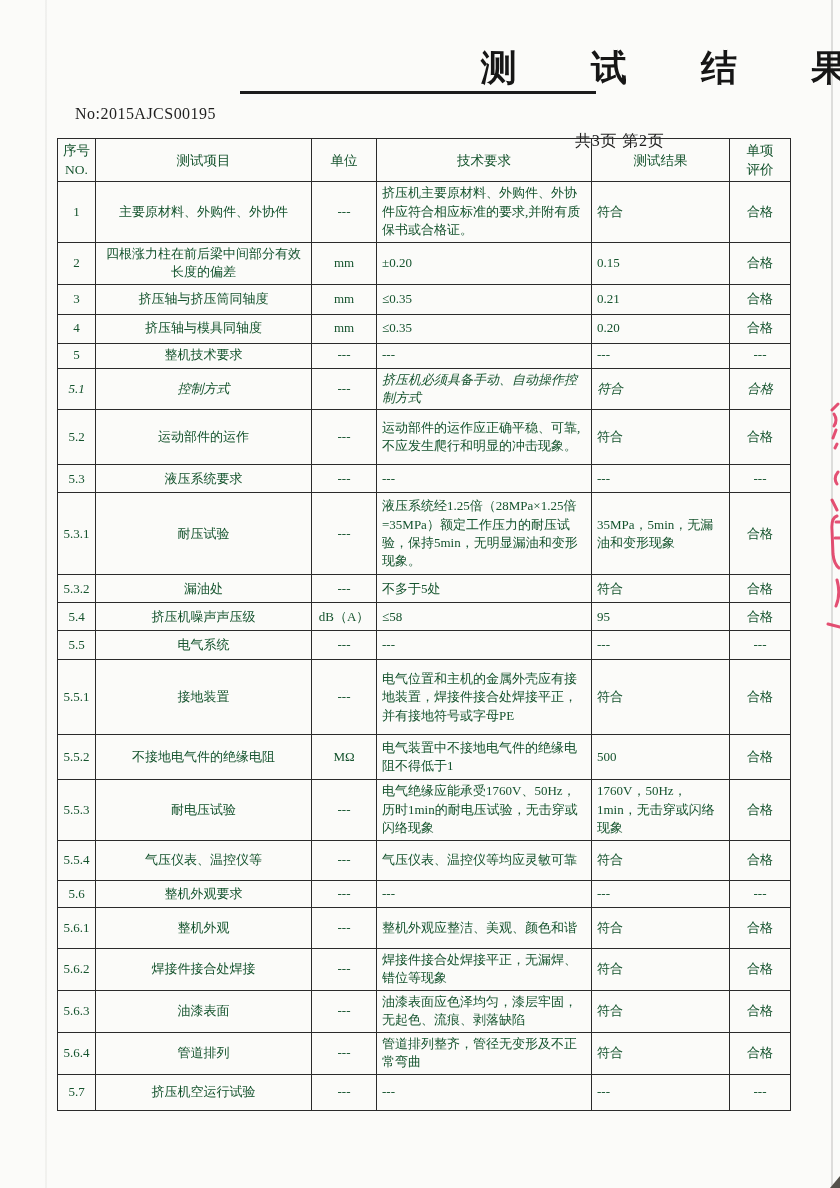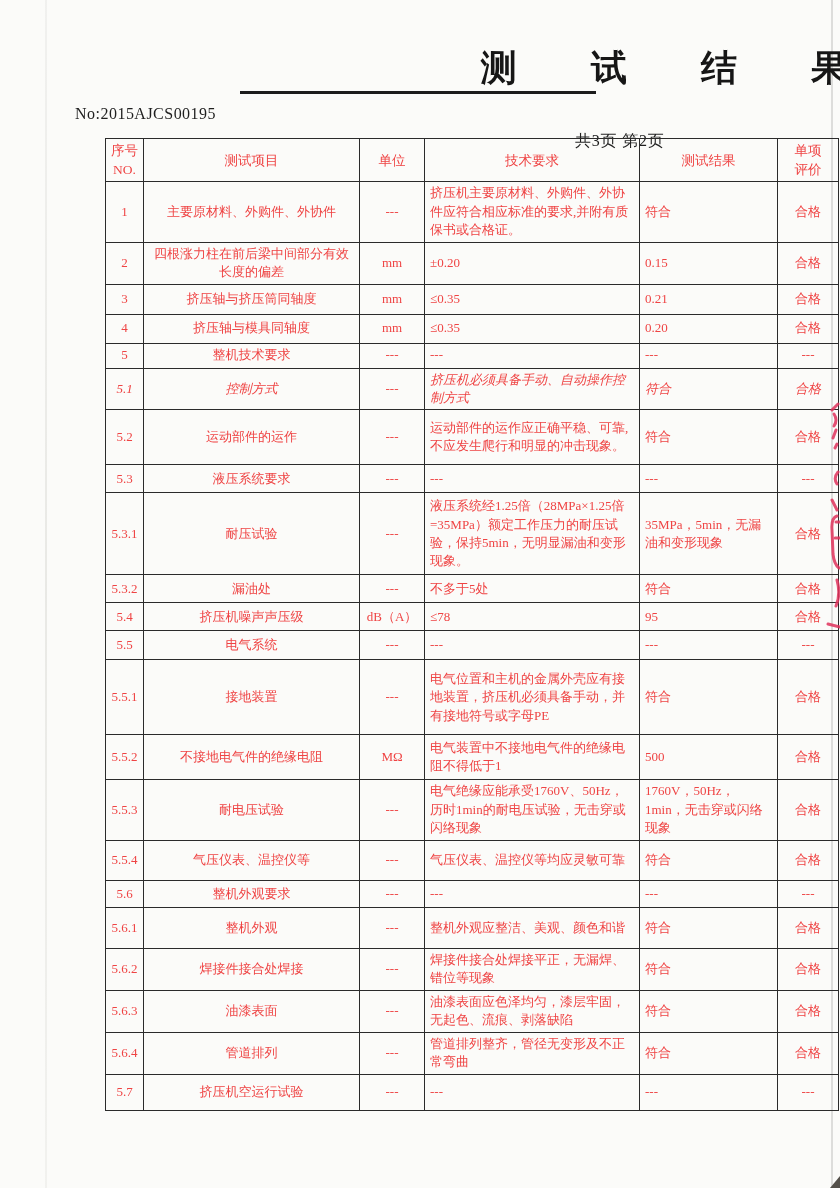--- a/index.html
+++ b/index.html
@@ -50,22 +50,21 @@
     font-size: 16px; letter-spacing: .05em; margin-top: 28px;
   }
   
   table.results {
     position: absolute; left: 57px; top: 138px;
     width: 733px;
     border-collapse: collapse;
     table-layout: fixed;
     font-size: 13px;
     line-height: 1.42;
-    color: #ef4444;
-    margin-left: 48px;
+    color: #14532d;
   }
   table.results th, table.results td {
     border: 1.6px solid #2b2b2b;
     vertical-align: middle;
     padding: 2px 5px;
     overflow: hidden;
   }
   table.results thead tr { height: 42px; }
   table.results th {
     font-weight: normal;
@@ -225,37 +224,37 @@
     <td class="c-item">漏油处</td>
     <td class="c-unit">---</td>
     <td class="c-req">不多于5处</td>
     <td class="c-res">符合</td>
     <td class="c-eval">合格</td>
   </tr>
       <tr>
     <td class="c-no">5.4</td>
     <td class="c-item">挤压机噪声声压级</td>
     <td class="c-unit">dB（A）</td>
-    <td class="c-req">≤78</td>
+    <td class="c-req">≤58</td>
     <td class="c-res">95</td>
     <td class="c-eval">合格</td>
   </tr>
       <tr>
     <td class="c-no">5.5</td>
     <td class="c-item">电气系统</td>
     <td class="c-unit">---</td>
     <td class="c-req">---</td>
     <td class="c-res">---</td>
     <td class="c-eval">---</td>
   </tr>
       <tr>
     <td class="c-no">5.5.1</td>
     <td class="c-item">接地装置</td>
     <td class="c-unit">---</td>
-    <td class="c-req">电气位置和主机的金属外壳应有接地装置，挤压机必须具备手动，并有接地符号或字母PE</td>
+    <td class="c-req">电气位置和主机的金属外壳应有接地装置，焊接件接合处焊接平正，并有接地符号或字母PE</td>
     <td class="c-res">符合</td>
     <td class="c-eval">合格</td>
   </tr>
       <tr>
     <td class="c-no">5.5.2</td>
     <td class="c-item">不接地电气件的绝缘电阻</td>
     <td class="c-unit">MΩ</td>
     <td class="c-req">电气装置中不接地电气件的绝缘电阻不得低于1</td>
     <td class="c-res">500</td>
     <td class="c-eval">合格</td>

